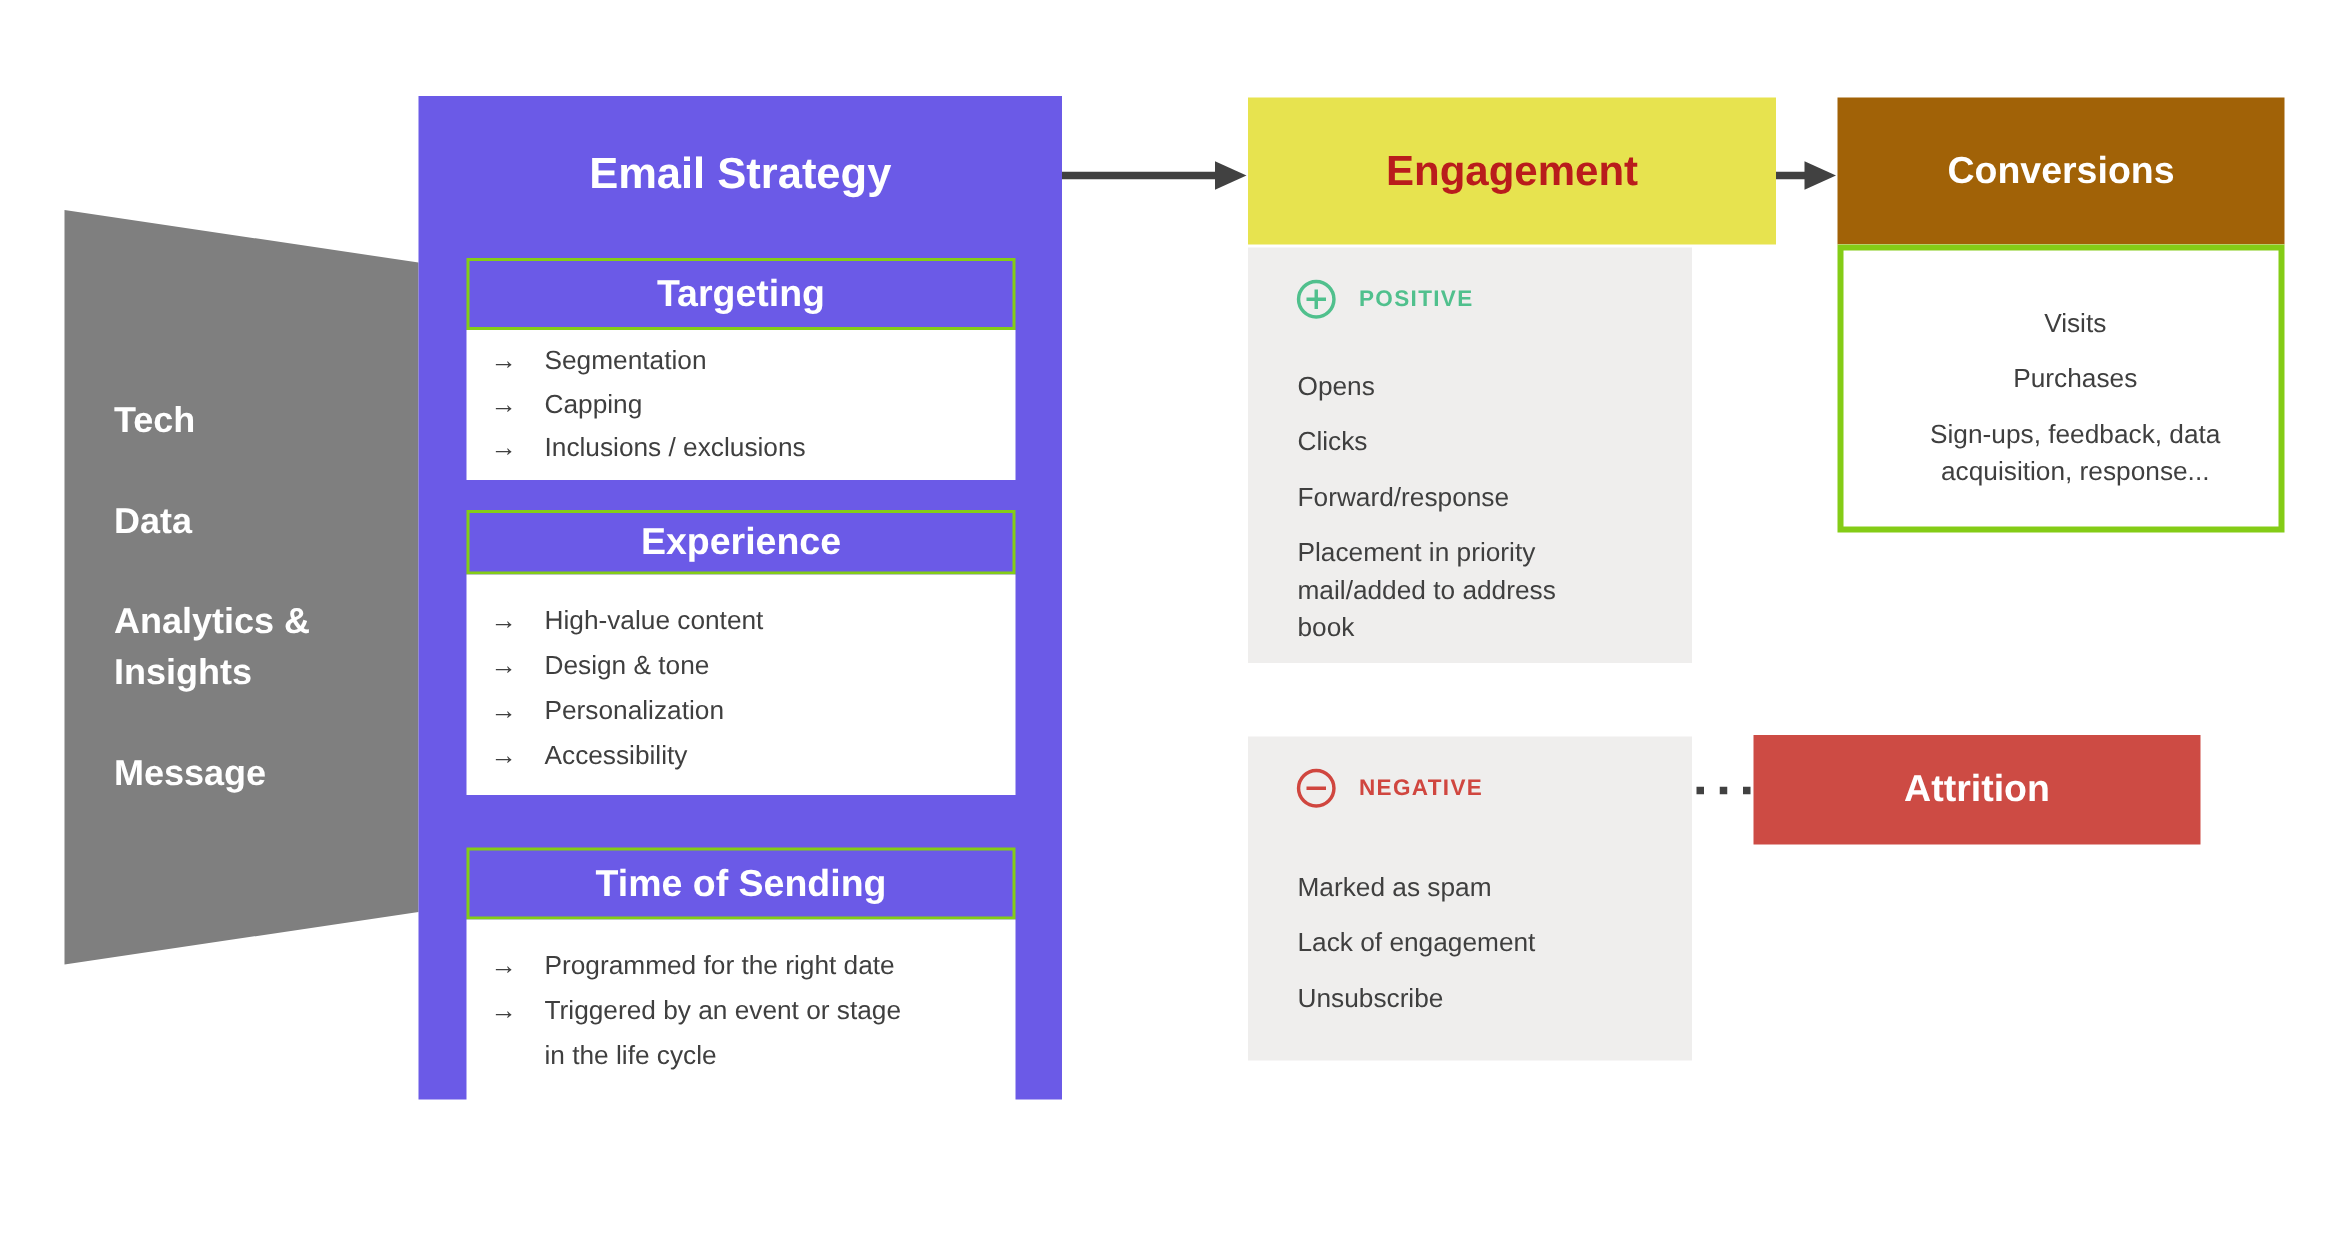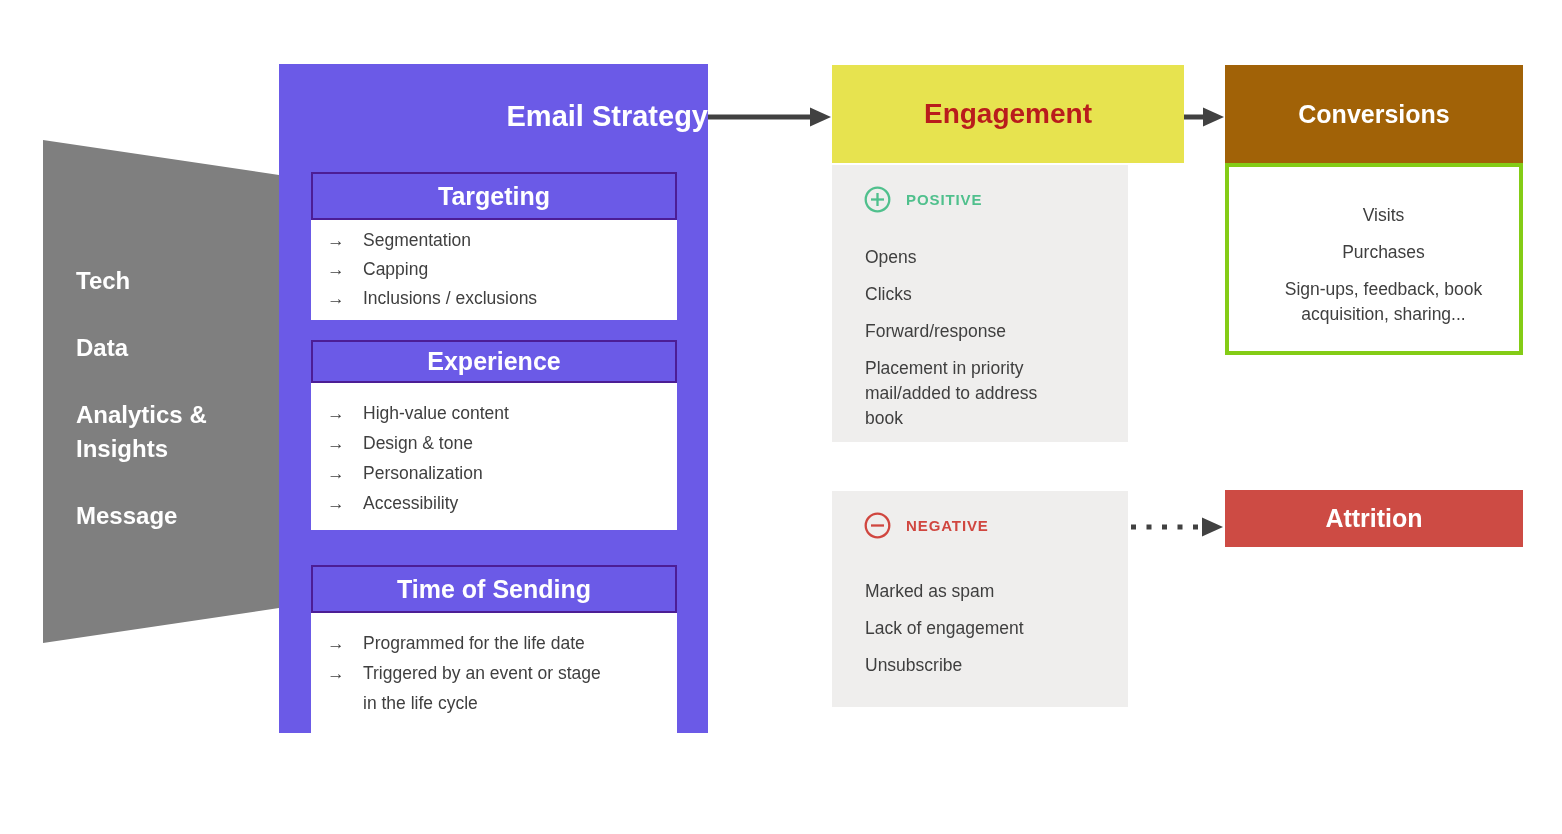--- a/index.html
+++ b/index.html
@@ -8,25 +8,25 @@
     font-family:"Liberation Sans", sans-serif; overflow:hidden;
   }
   .abs { position:absolute; }
   svg.overlay { position:absolute; left:0; top:0; width:1562px; height:834px; pointer-events:none; }
 
   
   .funnel-label { position:absolute; left:76px; color:#ffffff; font-weight:700; font-size:24px; line-height:34px; }
 
   
   .strategy-box { left:279px; top:64px; width:429px; height:669px; background:#6B5AE7; }
-  .strategy-title { position:absolute; top:99px; left:279px; width:429px; text-align:right;
+  .strategy-title { position:absolute; top:99px; left:279px; width:429px; text-align:center;
     font-size:29px; font-weight:700; color:#ffffff; line-height:34px; }
   .subcard { position:absolute; left:311px; width:366px; }
   .subcard .hd {
-    box-sizing:border-box; border:2px solid #4c1d95; background:#6B5AE7;
+    box-sizing:border-box; border:2px solid #84cc16; background:#6B5AE7;
     display:flex; align-items:center; justify-content:center;
     color:#ffffff; font-weight:700; font-size:25px;
   }
   .subcard .bd { box-sizing:border-box; background:#ffffff; }
   .row { display:flex; align-items:flex-start; padding-left:16px; color:#3F3F3F; font-size:17.5px; }
   .row .bullet { width:20px; margin-right:16px; flex:none; color:#3F3F3F; }
   .card-1 { top:172px; } .card-1 .hd { height:48px; } .card-1 .bd { height:100px; padding-top:6px; }
   .card-1 .row { line-height:29px; }
   .card-2 { top:340px; } .card-2 .hd { height:43px; } .card-2 .bd { height:147px; padding-top:15px; }
   .card-2 .row { line-height:30px; }
@@ -50,21 +50,21 @@
   .pos-items { top:80px; width:208px; }
   .neg-items { top:88px; width:235px; }
 
   
   .conv-hd { left:1225px; top:65px; width:298px; height:98px; background:#a16207;
     display:flex; align-items:center; justify-content:center;
     color:#ffffff; font-size:25px; font-weight:700; }
   .conv-bd { left:1225px; top:163px; width:298px; height:192px; background:#ffffff;
     box-sizing:border-box; border:4px solid #84cc16;text-align:center; }
   .conv-items { top:36px; left:32px; width:245px; }
-  .attrition-box { left:1225px; top:490px; width:298px; height:57px; background:#CD4B44;
+  .attrition-box { left:1169px; top:490px; width:298px; height:73px; background:#CD4B44;
     display:flex; align-items:center; justify-content:center;
     color:#ffffff; font-size:25px; font-weight:700; }
 </style>
 </head>
 <body>
 
 <div class="canvas">
 
   <svg class="overlay">
     <polygon points="43,140 279,175 279,608 43,643" fill="#7F7F7F"></polygon>
@@ -128,21 +128,21 @@
         <span class="txt">Accessibility</span>
       </div>
     </div>
   </div>
 
   <div class="subcard card-3">
     <div class="hd">Time of Sending</div>
     <div class="bd">
       <div class="row">
         <span class="bullet">→</span>
-        <span class="txt">Programmed for the life date</span>
+        <span class="txt">Programmed for the right date</span>
       </div>
       <div class="row">
         <span class="bullet">→</span>
         <span class="txt">Triggered by an event or stage in the life cycle</span>
       </div>
     </div>
   </div>
 
   <div class="abs eng-hd">
     <span>Engagement</span>
@@ -180,21 +180,21 @@
     </div>
   </div>
 
   <div class="abs conv-hd">
     <span>Conversions</span>
   </div>
   <div class="abs conv-bd">
     <div class="items conv-items">
       <div class="it">Visits</div>
       <div class="it">Purchases</div>
-      <div class="it">Sign-ups, feedback, book acquisition, sharing...</div>
+      <div class="it">Sign-ups, feedback, data acquisition, response...</div>
     </div>
   </div>
 
   <div class="abs attrition-box">
     <span>Attrition</span>
   </div>
 
 </div>
 
 </body></html>

